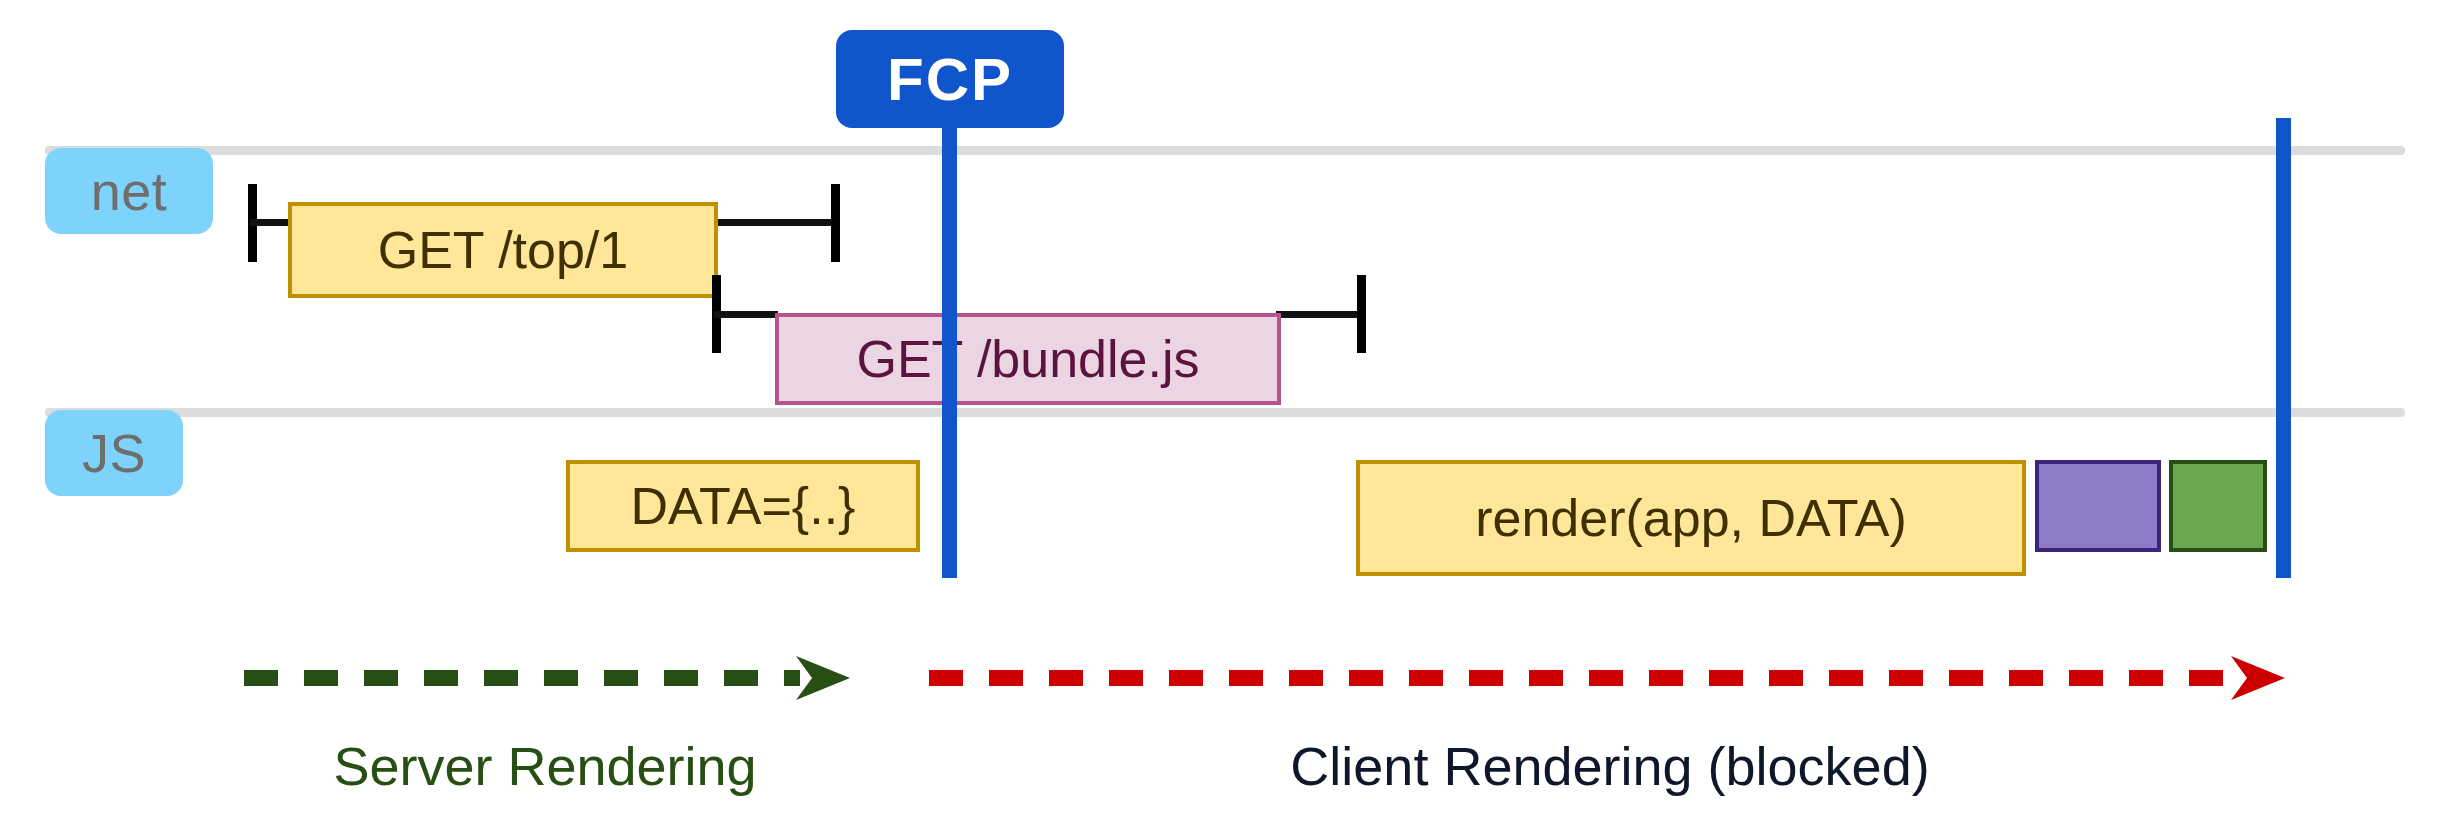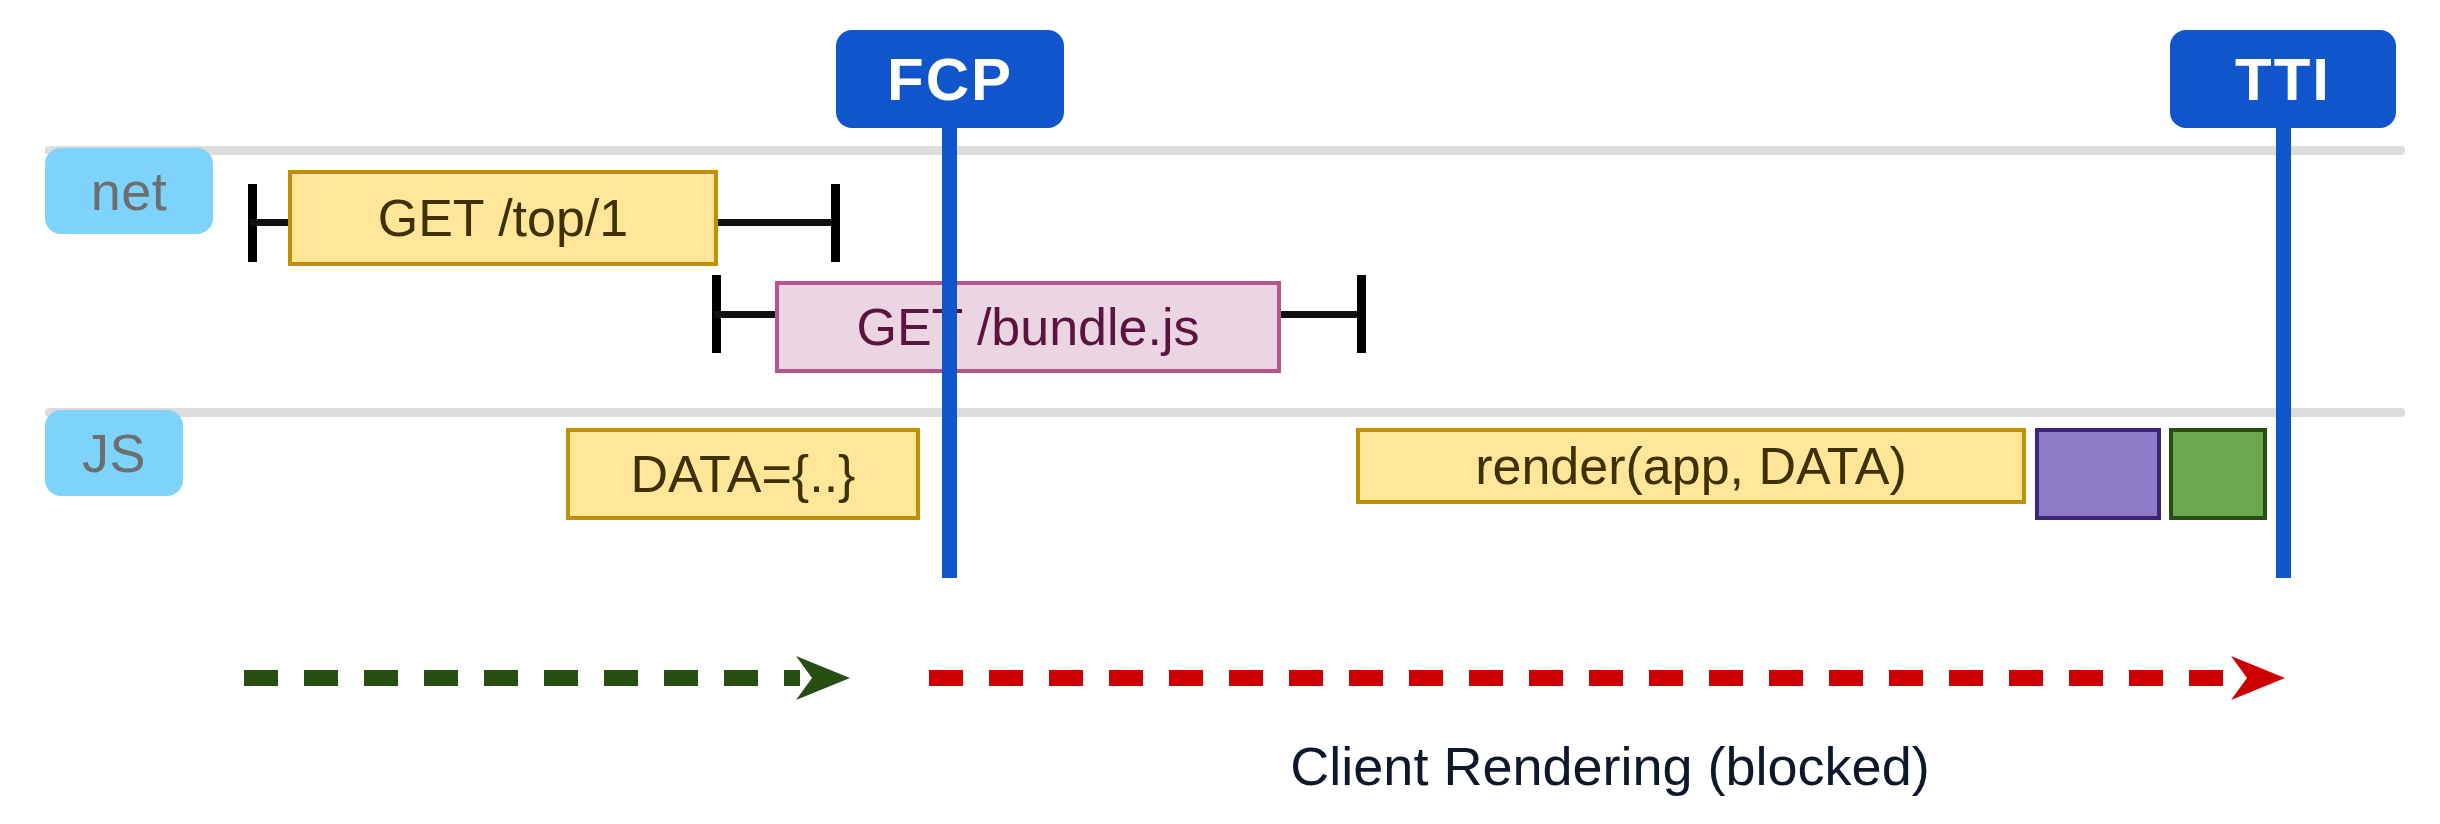--- a/index.html
+++ b/index.html
@@ -26,20 +26,21 @@
     letter-spacing:0.5px;
   }
 
   
   .bar{
     position:absolute;
     box-sizing:border-box;
     display:flex;align-items:center;justify-content:center;
     font-size:52px;
     white-space:nowrap;
+    margin-top:32px;
   }
   .bar-yellow{background:#ffe699;border:4px solid #bf9000;color:#3f3000;}
   .bar-pink{background:#ecd5e3;border:4px solid #b4558e;color:#5b1340;}
   .bar-purple{background:#8d7bc8;border:4px solid #3b2479;}
   .bar-green{background:#6aa84f;border:4px solid #274e13;}
 
   
   .whisker-cap{position:absolute;width:9px;background:#000;}
   .whisker-line{position:absolute;height:7px;background:#111;}
 
@@ -100,43 +101,43 @@
   <div class="lane-line" style="left:45px;top:408px;width:2360px;"></div>
 
   <div class="lane-tag" style="left:45px;top:410px;width:138px;height:86px;">
     <span>JS</span>
   </div>
 
   <div class="bar bar-yellow" style="left:566px;top:428px;width:354px;height:92px;justify-content:center;">
     <span>DATA={..}</span>
   </div>
 
-  <div class="bar bar-yellow" style="left:1356px;top:428px;width:670px;height:76px;">
+  <div class="bar bar-yellow" style="left:1356px;top:428px;width:670px;height:116px;">
     <span>render(app, DATA)</span>
   </div>
 
   <div class="bar bar-purple" style="left:2035px;top:428px;width:126px;height:92px;"></div>
 
   <div class="bar bar-green" style="left:2169px;top:428px;width:98px;height:92px;"></div>
 
   <div class="milestone-line" style="left:942px;top:118px;height:460px;"></div>
   <div class="milestone-badge" style="left:836px;top:24px;width:228px;height:98px;">
     <span>FCP</span>
   </div>
 
   <div class="milestone-line" style="left:2276px;top:118px;height:460px;"></div>
-  <div class="milestone-badge" style="left:2170px;top:24px;width:226px;height:98px;">
-    <span>TTI</span>
-  </div>
 
   <svg class="phase-arrow" style="left:240px;top:650px;width:620px;height:60px;" viewBox="0 0 620 60" xmlns="http://www.w3.org/2000/svg">
     <line x1="4" y1="28" x2="560" y2="28" stroke="#274e13" stroke-width="16" stroke-dasharray="34 26"></line>
     <path d="M 556 6 L 610 28 L 556 50 L 572 28 Z" fill="#274e13"></path>
   </svg>
 
+  <div class="phase-label" style="left:245px;top:735px;width:600px;color:#274e13;">
+    <span>Server Rendering</span>
+  </div>
 
   <svg class="phase-arrow" style="left:925px;top:650px;width:1370px;height:60px;" viewBox="0 0 1370 60" xmlns="http://www.w3.org/2000/svg">
     <line x1="4" y1="28" x2="1312" y2="28" stroke="#cc0000" stroke-width="16" stroke-dasharray="34 26"></line>
     <path d="M 1306 6 L 1360 28 L 1306 50 L 1322 28 Z" fill="#cc0000"></path>
   </svg>
 
   <div class="phase-label" style="left:930px;top:735px;width:1360px;color:#0f172a;">
     <span>Client Rendering (blocked)</span>
   </div>
 

